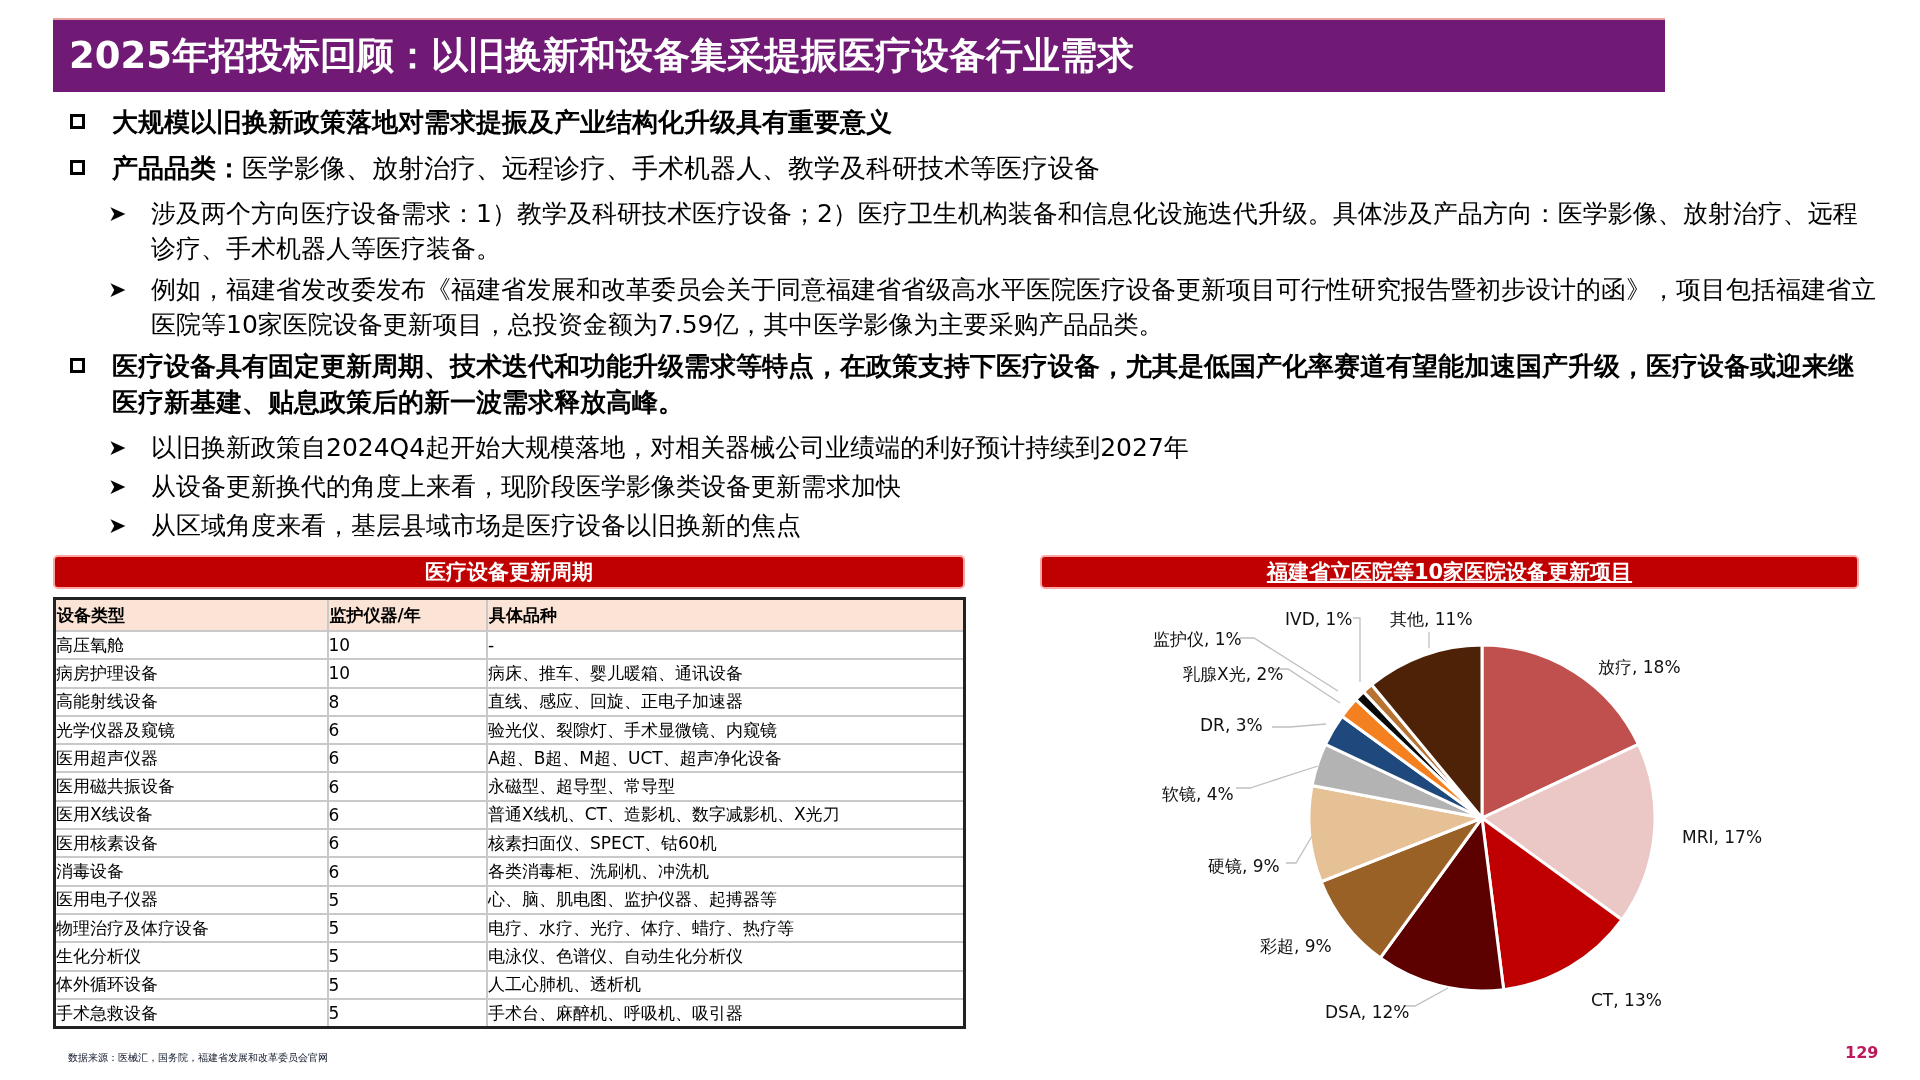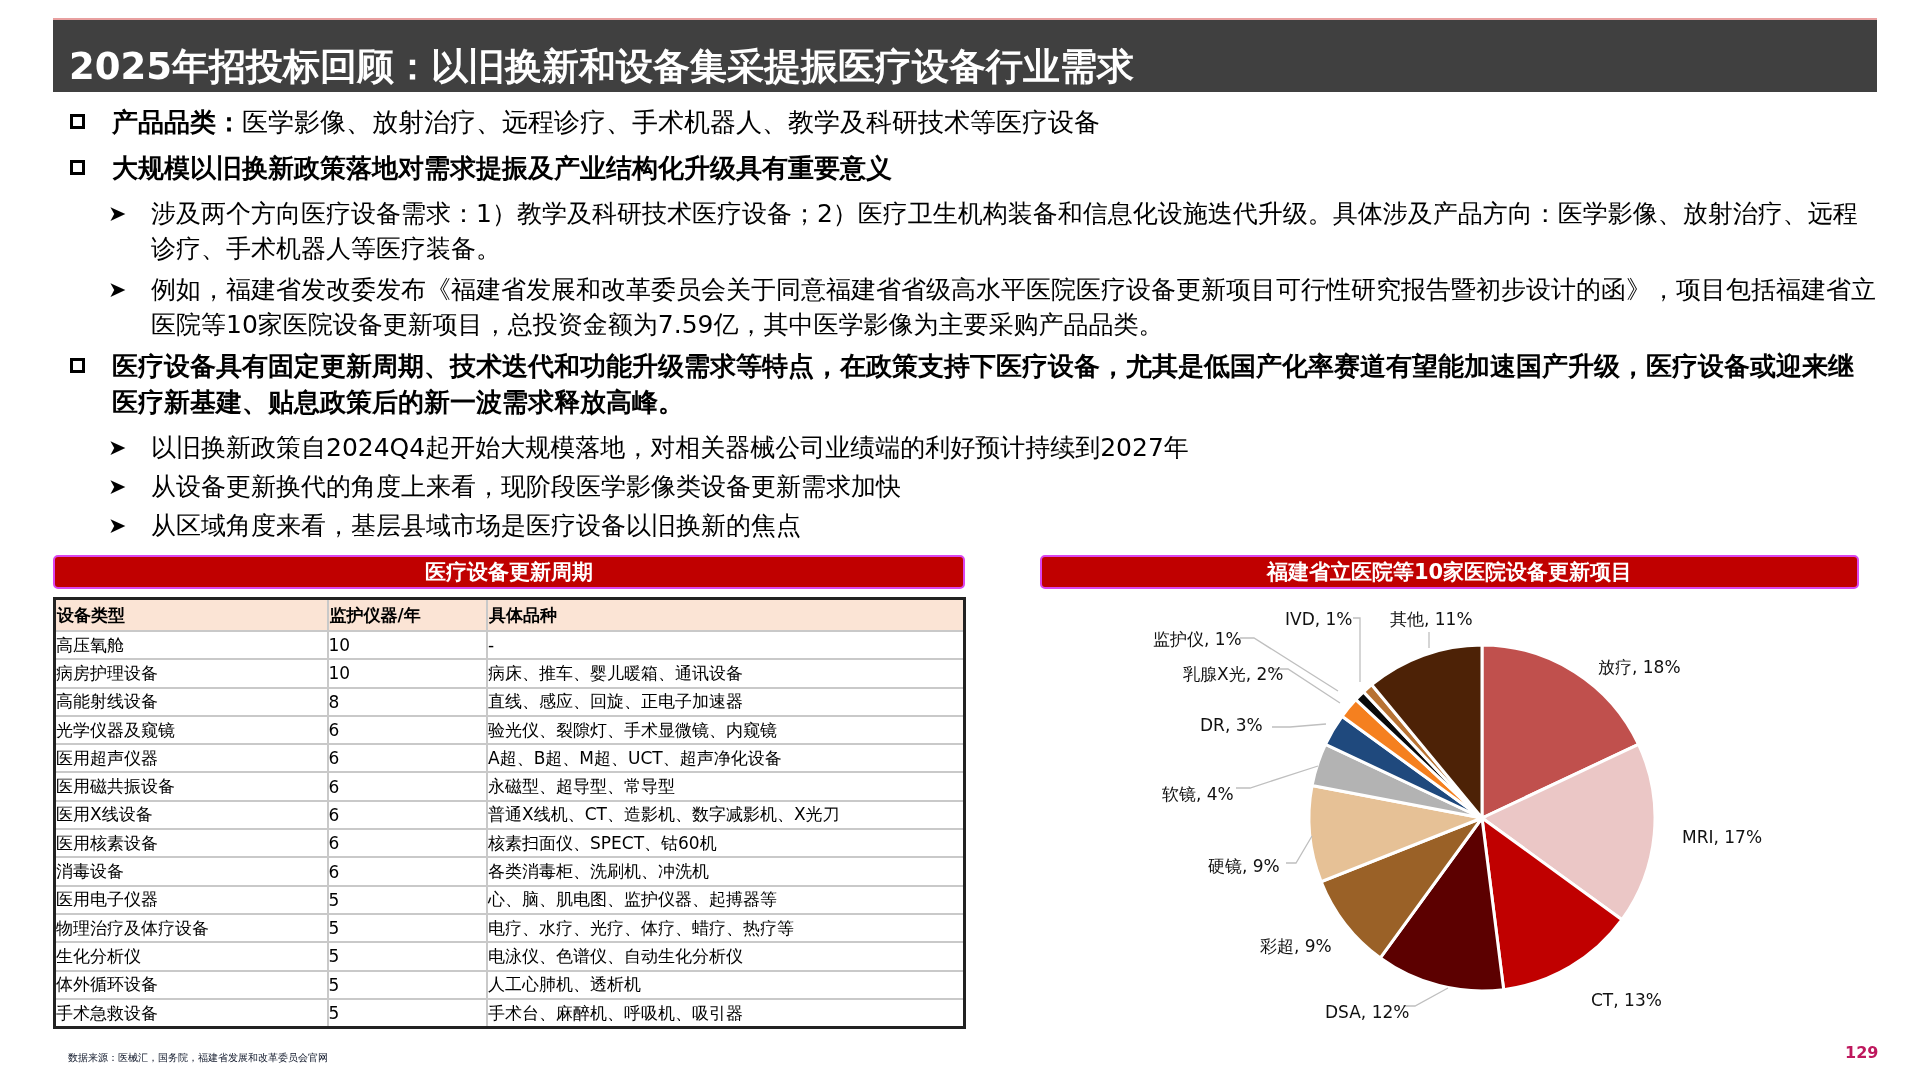--- a/index.html
+++ b/index.html
@@ -1,34 +1,34 @@
 <!DOCTYPE html>
 <html><head>
 <meta charset="utf-8">
 <style>
   html, body { margin:0; padding:0; }
   body { width:1920px; height:1080px; position:relative; background:#ffffff; overflow:hidden;
          font-family:"DejaVu Sans","Liberation Sans",sans-serif; color:#000; }
-  .title-bar { position:absolute; left:53px; top:18px; width:1824px; height:74px; background:#404040;
-               border-top:2px solid #E8A0A0; box-sizing:border-box; display:flex; align-items:flex-end; }
+  .title-bar { position:absolute; left:53px; top:18px; width:1612px; height:74px; background:#701a75;
+               border-top:2px solid #E8A0A0; box-sizing:border-box; display:flex; align-items:center; }
   .title-bar .title { color:#fff; font-size:37px; font-weight:bold; padding-left:16px; letter-spacing:0px; }
 
   .bullets { position:absolute; left:68px; top:104px; width:1810px; }
   .l1 { position:relative; padding-left:44px; font-size:26px; line-height:36px; margin-bottom:10px; }
   .l1 .box { position:absolute; left:2px; top:10px; width:15px; height:15px; border:3px solid #000; box-sizing:border-box; }
   .l1 .bold { font-weight:bold; }
   .l2 { position:relative; padding-left:83px; font-size:25px; line-height:35px; margin-bottom:4px; }
   .l2 .arrow { position:absolute; left:40px; top:0; font-size:22px; }
   .l2.multi { margin-bottom:6px; }
 
   .sec-header { position:absolute; height:34px; background:#C00000; border-radius:5px;
-                border:2px solid #d946ef; box-sizing:border-box; color:#fff; font-weight:bold; font-size:21px;
+                border:2px solid #fca5a5; box-sizing:border-box; color:#fff; font-weight:bold; font-size:21px;
                 display:flex; align-items:center; justify-content:center; }
   #hdr-left { left:53px; top:555px; width:912px; }
-  #hdr-right { left:1040px; top:555px; width:819px; }
+  #hdr-right { left:1040px; top:555px; width:819px;text-decoration:underline; }
 
   table.cycle { position:absolute; left:53px; top:597px; width:913px; border-collapse:collapse;
                 border:3px solid #222; font-size:17px; }
   table.cycle th { background:#FBE4D5; font-weight:bold; height:28px; border:2px solid #C9C9C9; border-top:none; }
   table.cycle td { height:26.3px; text-align:center; border:2px solid #C9C9C9; padding:0; }
   table.cycle th, table.cycle td { text-align:left; }
   col.c1 { width:274px; } col.c2 { width:160px; } col.c3 { width:479px; }
 
   .chart-wrap { position:absolute; left:1040px; top:600px; width:826px; height:440px; }
 
@@ -38,25 +38,25 @@
 </head>
 <body>
 
 <div class="title-bar">
   <span class="title">2025年招投标回顾：以旧换新和设备集采提振医疗设备行业需求</span>
 </div>
 
 <div class="bullets">
   <div class="l1">
     <span class="box"></span>
-    <span class="bold">产品品类：</span><span>医学影像、放射治疗、远程诊疗、手术机器人、教学及科研技术等医疗设备</span>
+    <span class="bold">大规模以旧换新政策落地对需求提振及产业结构化升级具有重要意义</span>
   </div>
   <div class="l1">
     <span class="box"></span>
-    <span class="bold">大规模以旧换新政策落地对需求提振及产业结构化升级具有重要意义</span>
+    <span class="bold">产品品类：</span><span>医学影像、放射治疗、远程诊疗、手术机器人、教学及科研技术等医疗设备</span>
   </div>
   <div class="l2 multi">
     <span class="arrow">➤</span>
     <span>涉及两个方向医疗设备需求：1）教学及科研技术医疗设备；2）医疗卫生机构装备和信息化设施迭代升级。具体涉及产品方向：医学影像、放射治疗、远程诊疗、手术机器人等医疗装备。</span>
   </div>
   <div class="l2 multi">
     <span class="arrow">➤</span>
     <span>例如，福建省发改委发布《福建省发展和改革委员会关于同意福建省省级高水平医院医疗设备更新项目可行性研究报告暨初步设计的函》，项目包括福建省立医院等10家医院设备更新项目，总投资金额为7.59亿，其中医学影像为主要采购产品品类。</span>
   </div>
   <div class="l1">

